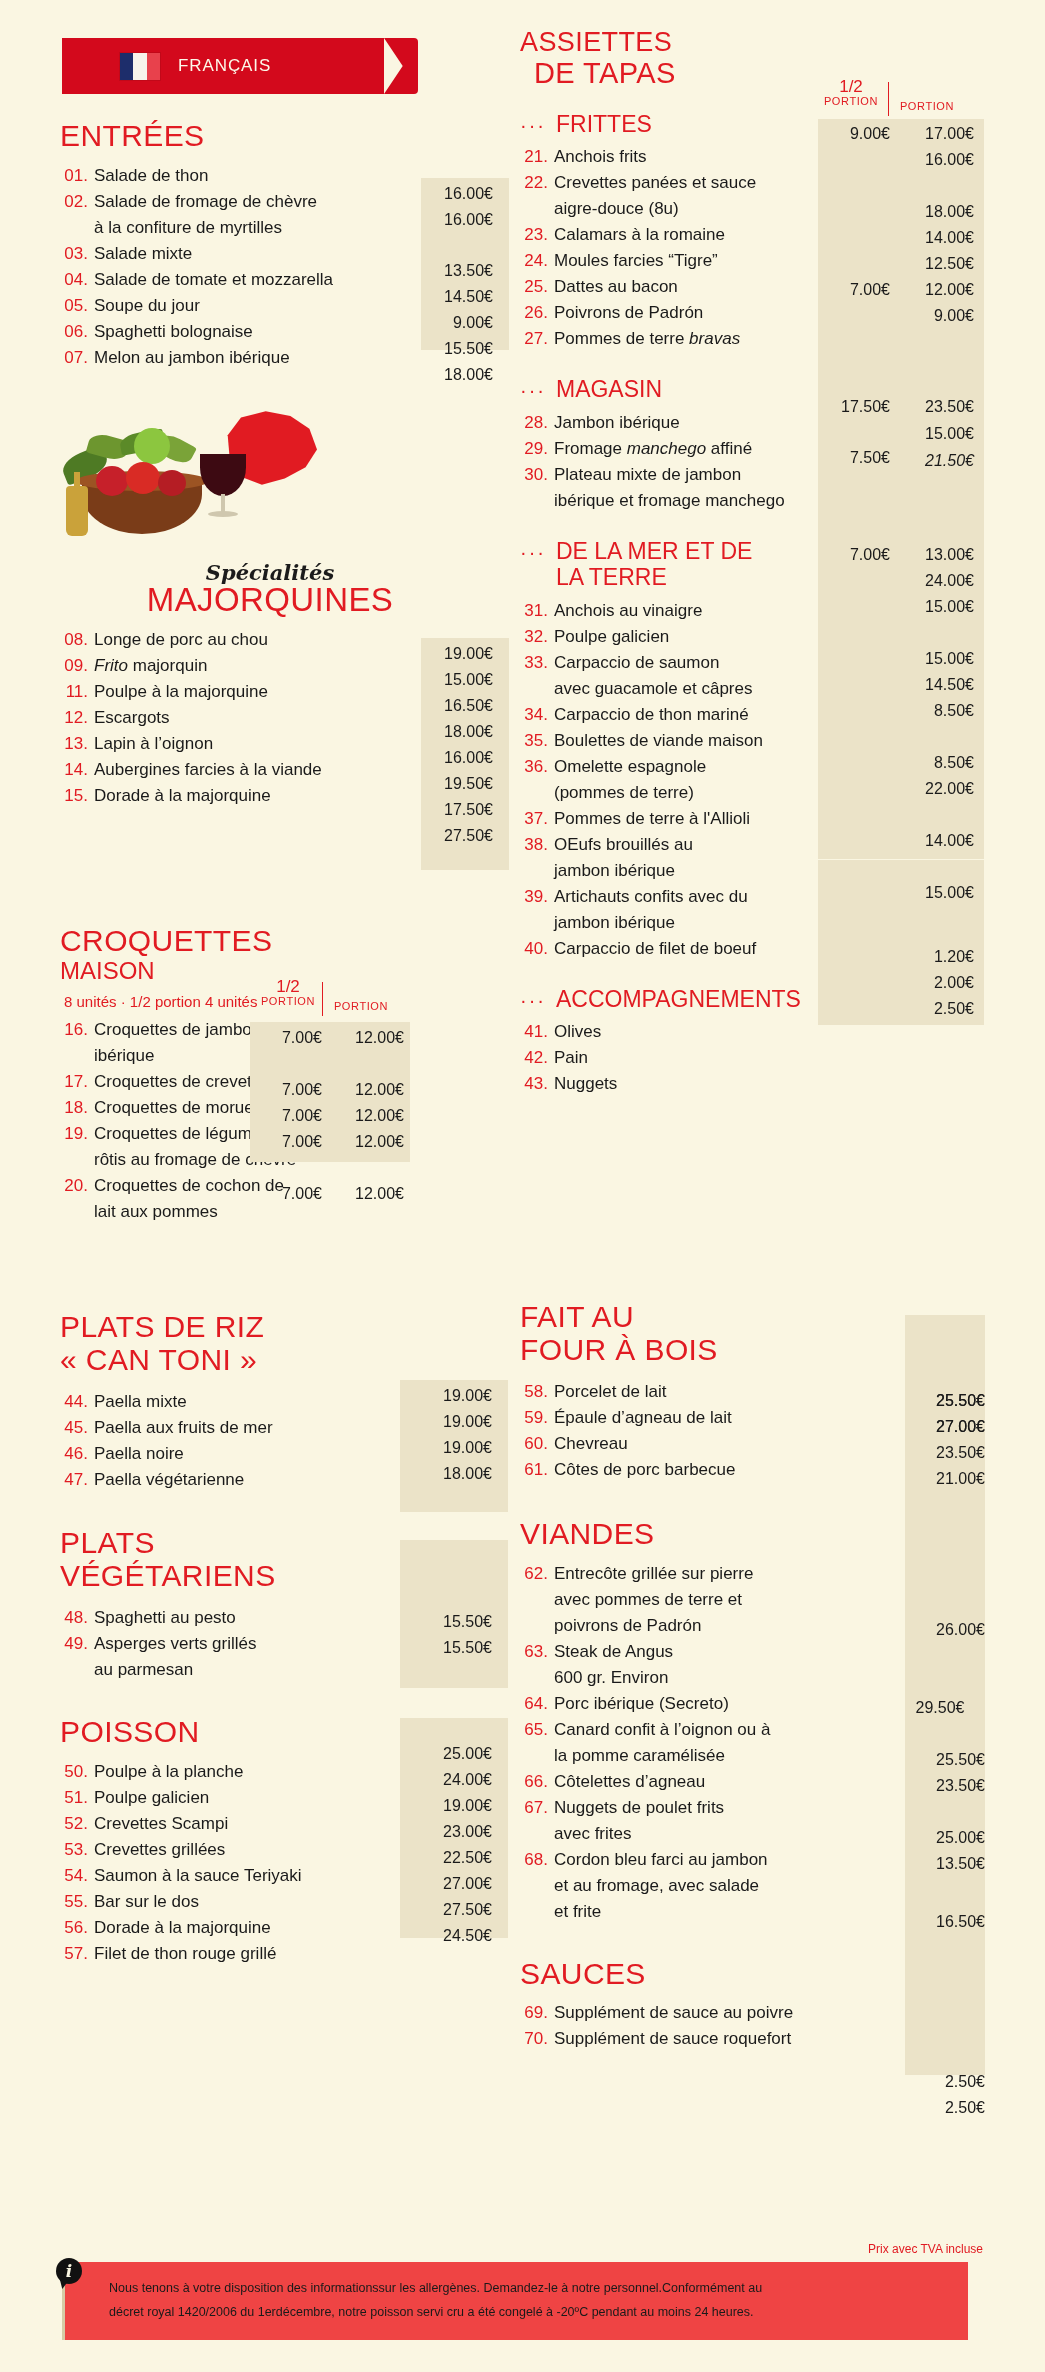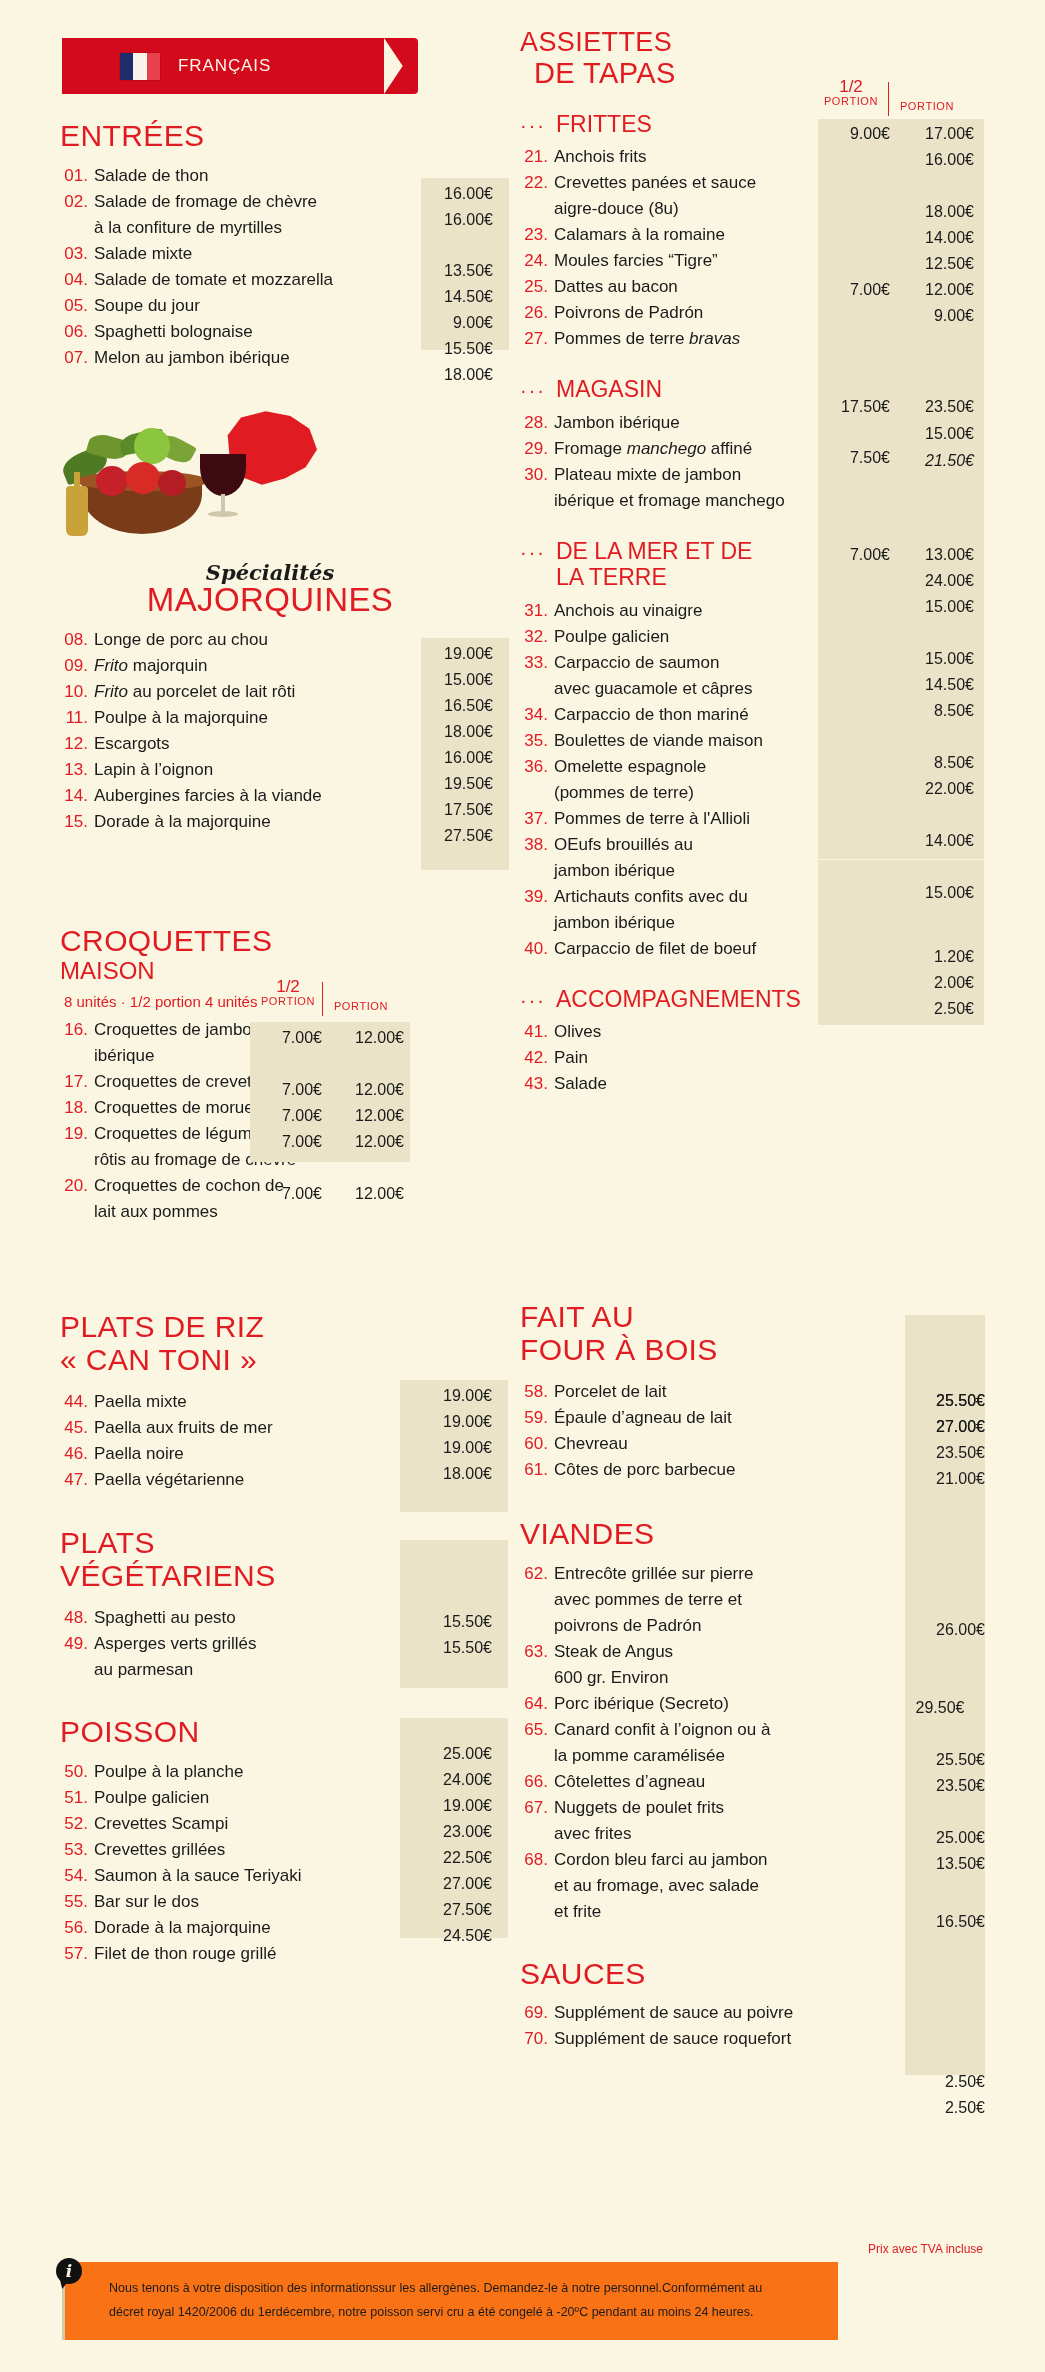--- a/index.html
+++ b/index.html
@@ -224,22 +224,22 @@
   
   .tva {
     position: absolute;
     right: 62px; top: 2242px;
     color: #e11b22;
     font-size: 12px;
   }
   .footbox {
     position: absolute;
     left: 62px; top: 2262px;
-    width: 776px; height: 78px;
-    background: #f97316;
+    width: 906px; height: 78px;
+    background: #ef4444;
     border-left: 3px solid #d6cba6;
     display: flex;
     align-items: center;
   }
   .info-icon {
     position: absolute;
     left: 56px; top: 2258px;
     width: 26px; height: 26px;
     border-radius: 50%;
     background: #111;
@@ -351,24 +351,20 @@
     <div class="items">
       <div class="row">
           <span class="num">08.</span>
           <span class="name">Longe de porc au chou</span>
         </div>
       <div class="row">
           <span class="num">09.</span>
           <span class="name"><span class="it">Frito</span><span> majorquin</span></span>
         </div>
       <div class="row">
-          <span class="num">10.</span>
-          <span class="name"><span class="it">Frito</span><span> au porcelet de lait rôti</span></span>
-        </div>
-      <div class="row">
           <span class="num">11.</span>
           <span class="name">Poulpe à la majorquine</span>
         </div>
       <div class="row">
           <span class="num">12.</span>
           <span class="name">Escargots</span>
         </div>
       <div class="row">
           <span class="num">13.</span>
           <span class="name">Lapin à l’oignon</span>
@@ -596,21 +592,21 @@
       <div class="row">
           <span class="num">41.</span>
           <span class="name">Olives</span>
         </div>
       <div class="row">
           <span class="num">42.</span>
           <span class="name">Pain</span>
         </div>
       <div class="row">
           <span class="num">43.</span>
-          <span class="name">Salade</span>
+          <span class="name">Nuggets</span>
         </div>
     </div>
   </div>
 
   <div class="phead" style="left:818px; top:78px; width:66px;">
     <span class="half">1/2</span>
     <span class="pw">PORTION</span>
   </div>
   <div class="phead-divider" style="left:888px; top:82px; height:34px;"></div>
   <div class="phead" style="left:892px; top:101px; width:70px;">

